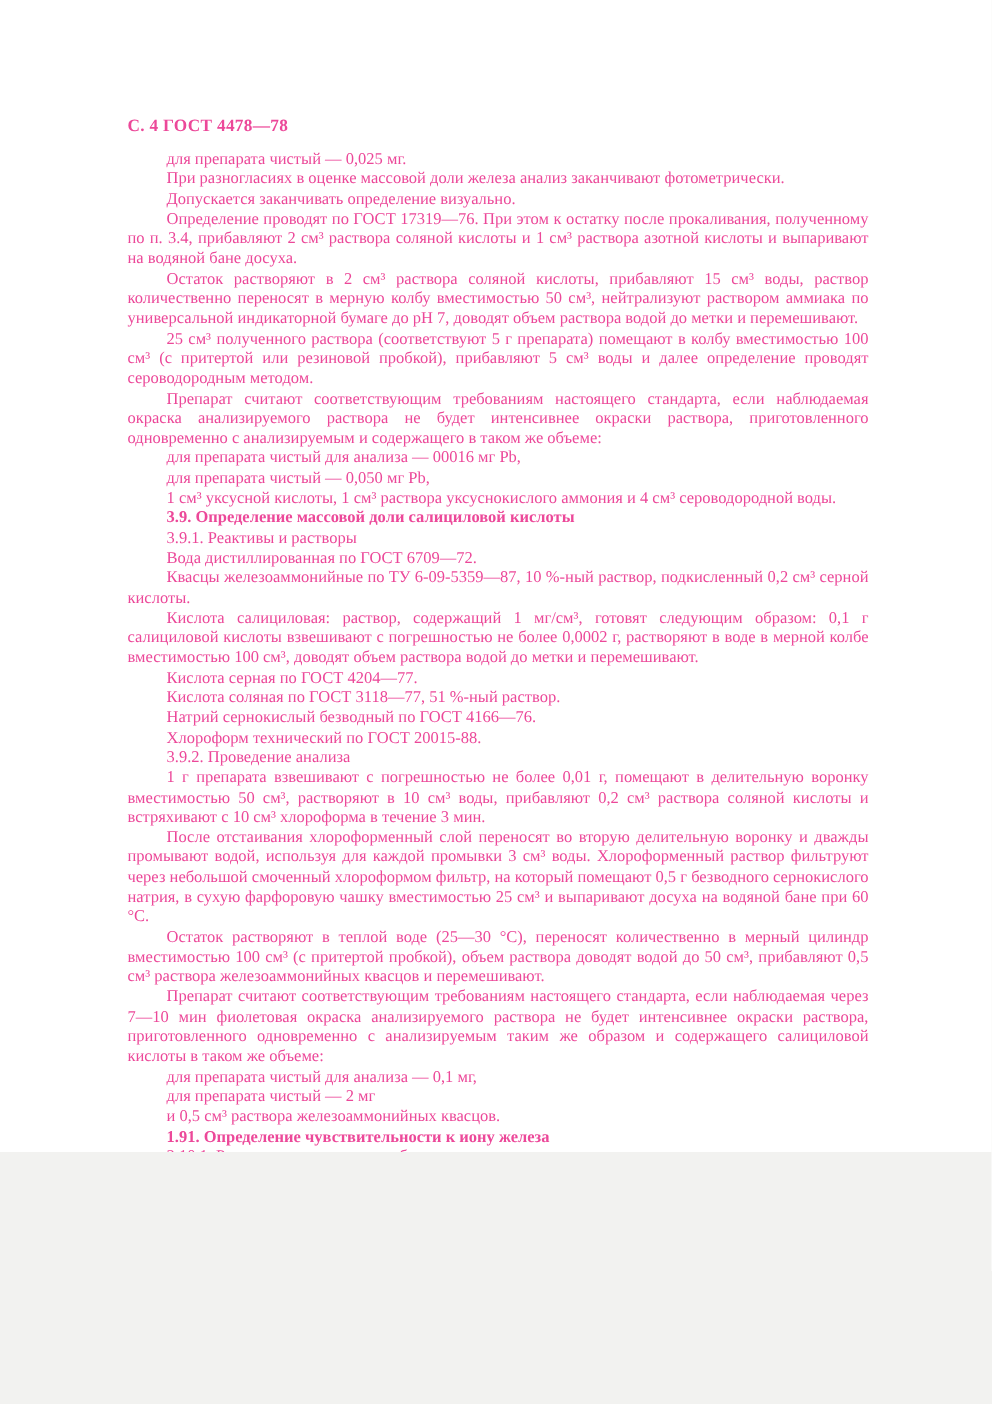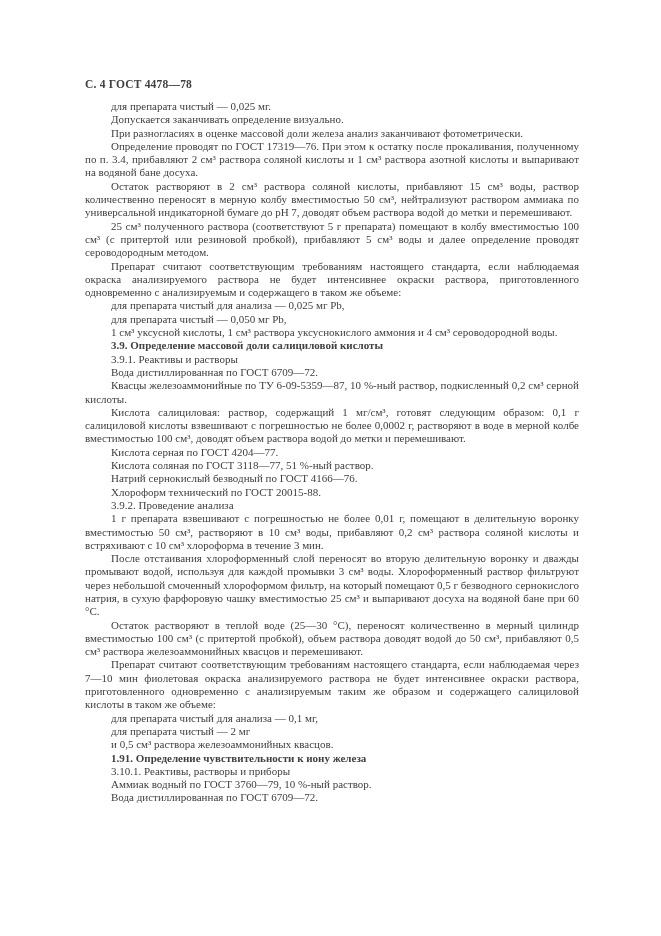--- a/index.html
+++ b/index.html
@@ -6,23 +6,23 @@
   html, body { margin: 0; padding: 0; }
   body {
     width: 661px;
     height: 936px;
     background: #f2f2f0;
     font-family: "Liberation Serif", "DejaVu Serif", serif;
   }
   .page {
     position: relative;
     width: 661px;
-    height: 936px;
+    height: 768px;
     background: #ffffff;
-    color: #404040;
+    color: #ec4899;
     overflow: hidden;
   }
   .page-header {
     position: absolute;
     left: 85px;
     top: 78px;
     font-size: 11.5px;
     font-weight: bold;
     letter-spacing: 0.2px;
   }
@@ -44,27 +44,27 @@
     font-weight: bold;
   }
 </style>
 </head>
 <body>
 
 <div class="page">
   <div class="page-header">С. 4 ГОСТ 4478—78</div>
   <div class="document-body">
       <p>для препарата чистый — 0,025 мг.</p>
+      <p>При разногласиях в оценке массовой доли железа анализ заканчивают фотометрически.</p>
       <p>Допускается заканчивать определение визуально.</p>
-      <p>При разногласиях в оценке массовой доли железа анализ заканчивают фотометрически.</p>
       <p>Определение проводят по ГОСТ 17319—76. При этом к остатку после прокаливания, полученному по п. 3.4, прибавляют 2 см³ раствора соляной кислоты и 1 см³ раствора азотной кислоты и выпаривают на водяной бане досуха.</p>
       <p>Остаток растворяют в 2 см³ раствора соляной кислоты, прибавляют 15 см³ воды, раствор количественно переносят в мерную колбу вместимостью 50 см³, нейтрализуют раствором аммиака по универсальной индикаторной бумаге до pH 7, доводят объем раствора водой до метки и перемешивают.</p>
       <p>25 см³ полученного раствора (соответствуют 5 г препарата) помещают в колбу вместимостью 100 см³ (с притертой или резиновой пробкой), прибавляют 5 см³ воды и далее определение проводят сероводородным методом.</p>
       <p>Препарат считают соответствующим требованиям настоящего стандарта, если наблюдаемая окраска анализируемого раствора не будет интенсивнее окраски раствора, приготовленного одновременно с анализируемым и содержащего в таком же объеме:</p>
-      <p>для препарата чистый для анализа — 0,025 мг Pb,</p>
+      <p>для препарата чистый для анализа — 00016 мг Pb,</p>
       <p>для препарата чистый — 0,050 мг Pb,</p>
       <p>1 см³ уксусной кислоты, 1 см³ раствора уксуснокислого аммония и 4 см³ сероводородной воды.</p>
       <p class="bold">3.9. Определение массовой доли салициловой кислоты</p>
       <p>3.9.1. Реактивы и растворы</p>
       <p>Вода дистиллированная по ГОСТ 6709—72.</p>
       <p>Квасцы железоаммонийные по ТУ 6-09-5359—87, 10 %-ный раствор, подкисленный 0,2 см³ серной кислоты.</p>
       <p>Кислота салициловая: раствор, содержащий 1 мг/см³, готовят следующим образом: 0,1 г салициловой кислоты взвешивают с погрешностью не более 0,0002 г, растворяют в воде в мерной колбе вместимостью 100 см³, доводят объем раствора водой до метки и перемешивают.</p>
       <p>Кислота серная по ГОСТ 4204—77.</p>
       <p>Кислота соляная по ГОСТ 3118—77, 51 %-ный раствор.</p>
       <p>Натрий сернокислый безводный по ГОСТ 4166—76.</p>

